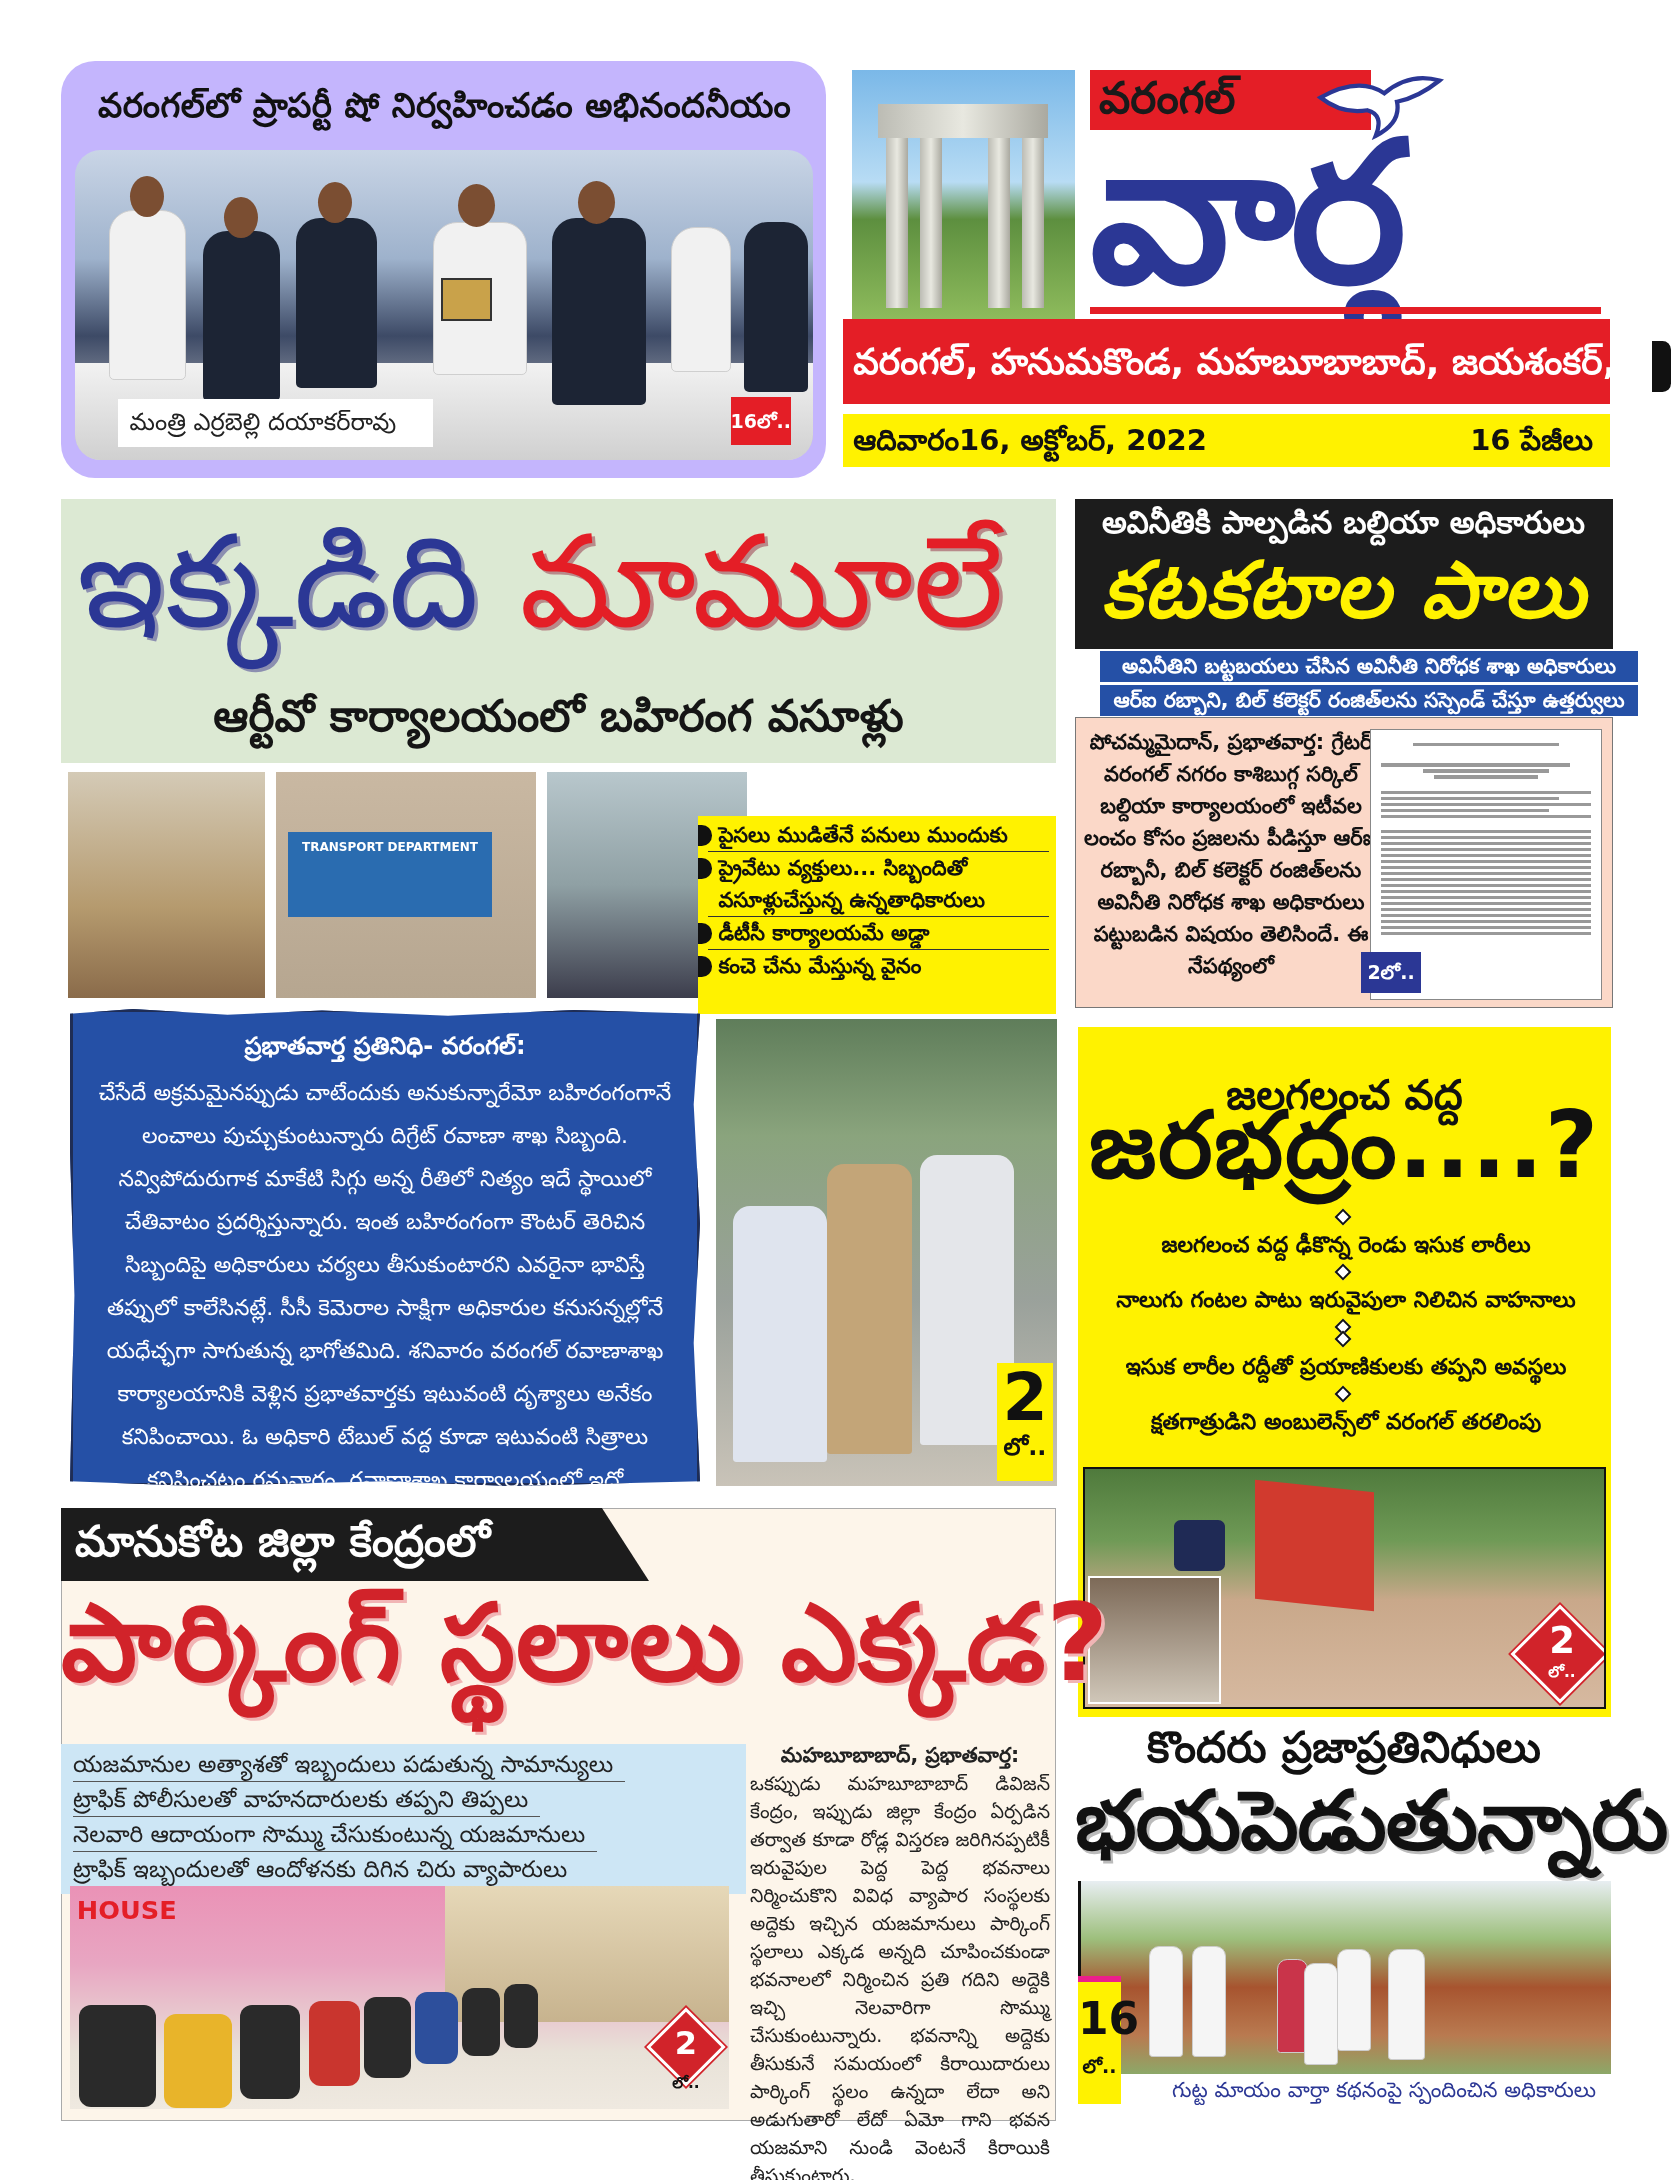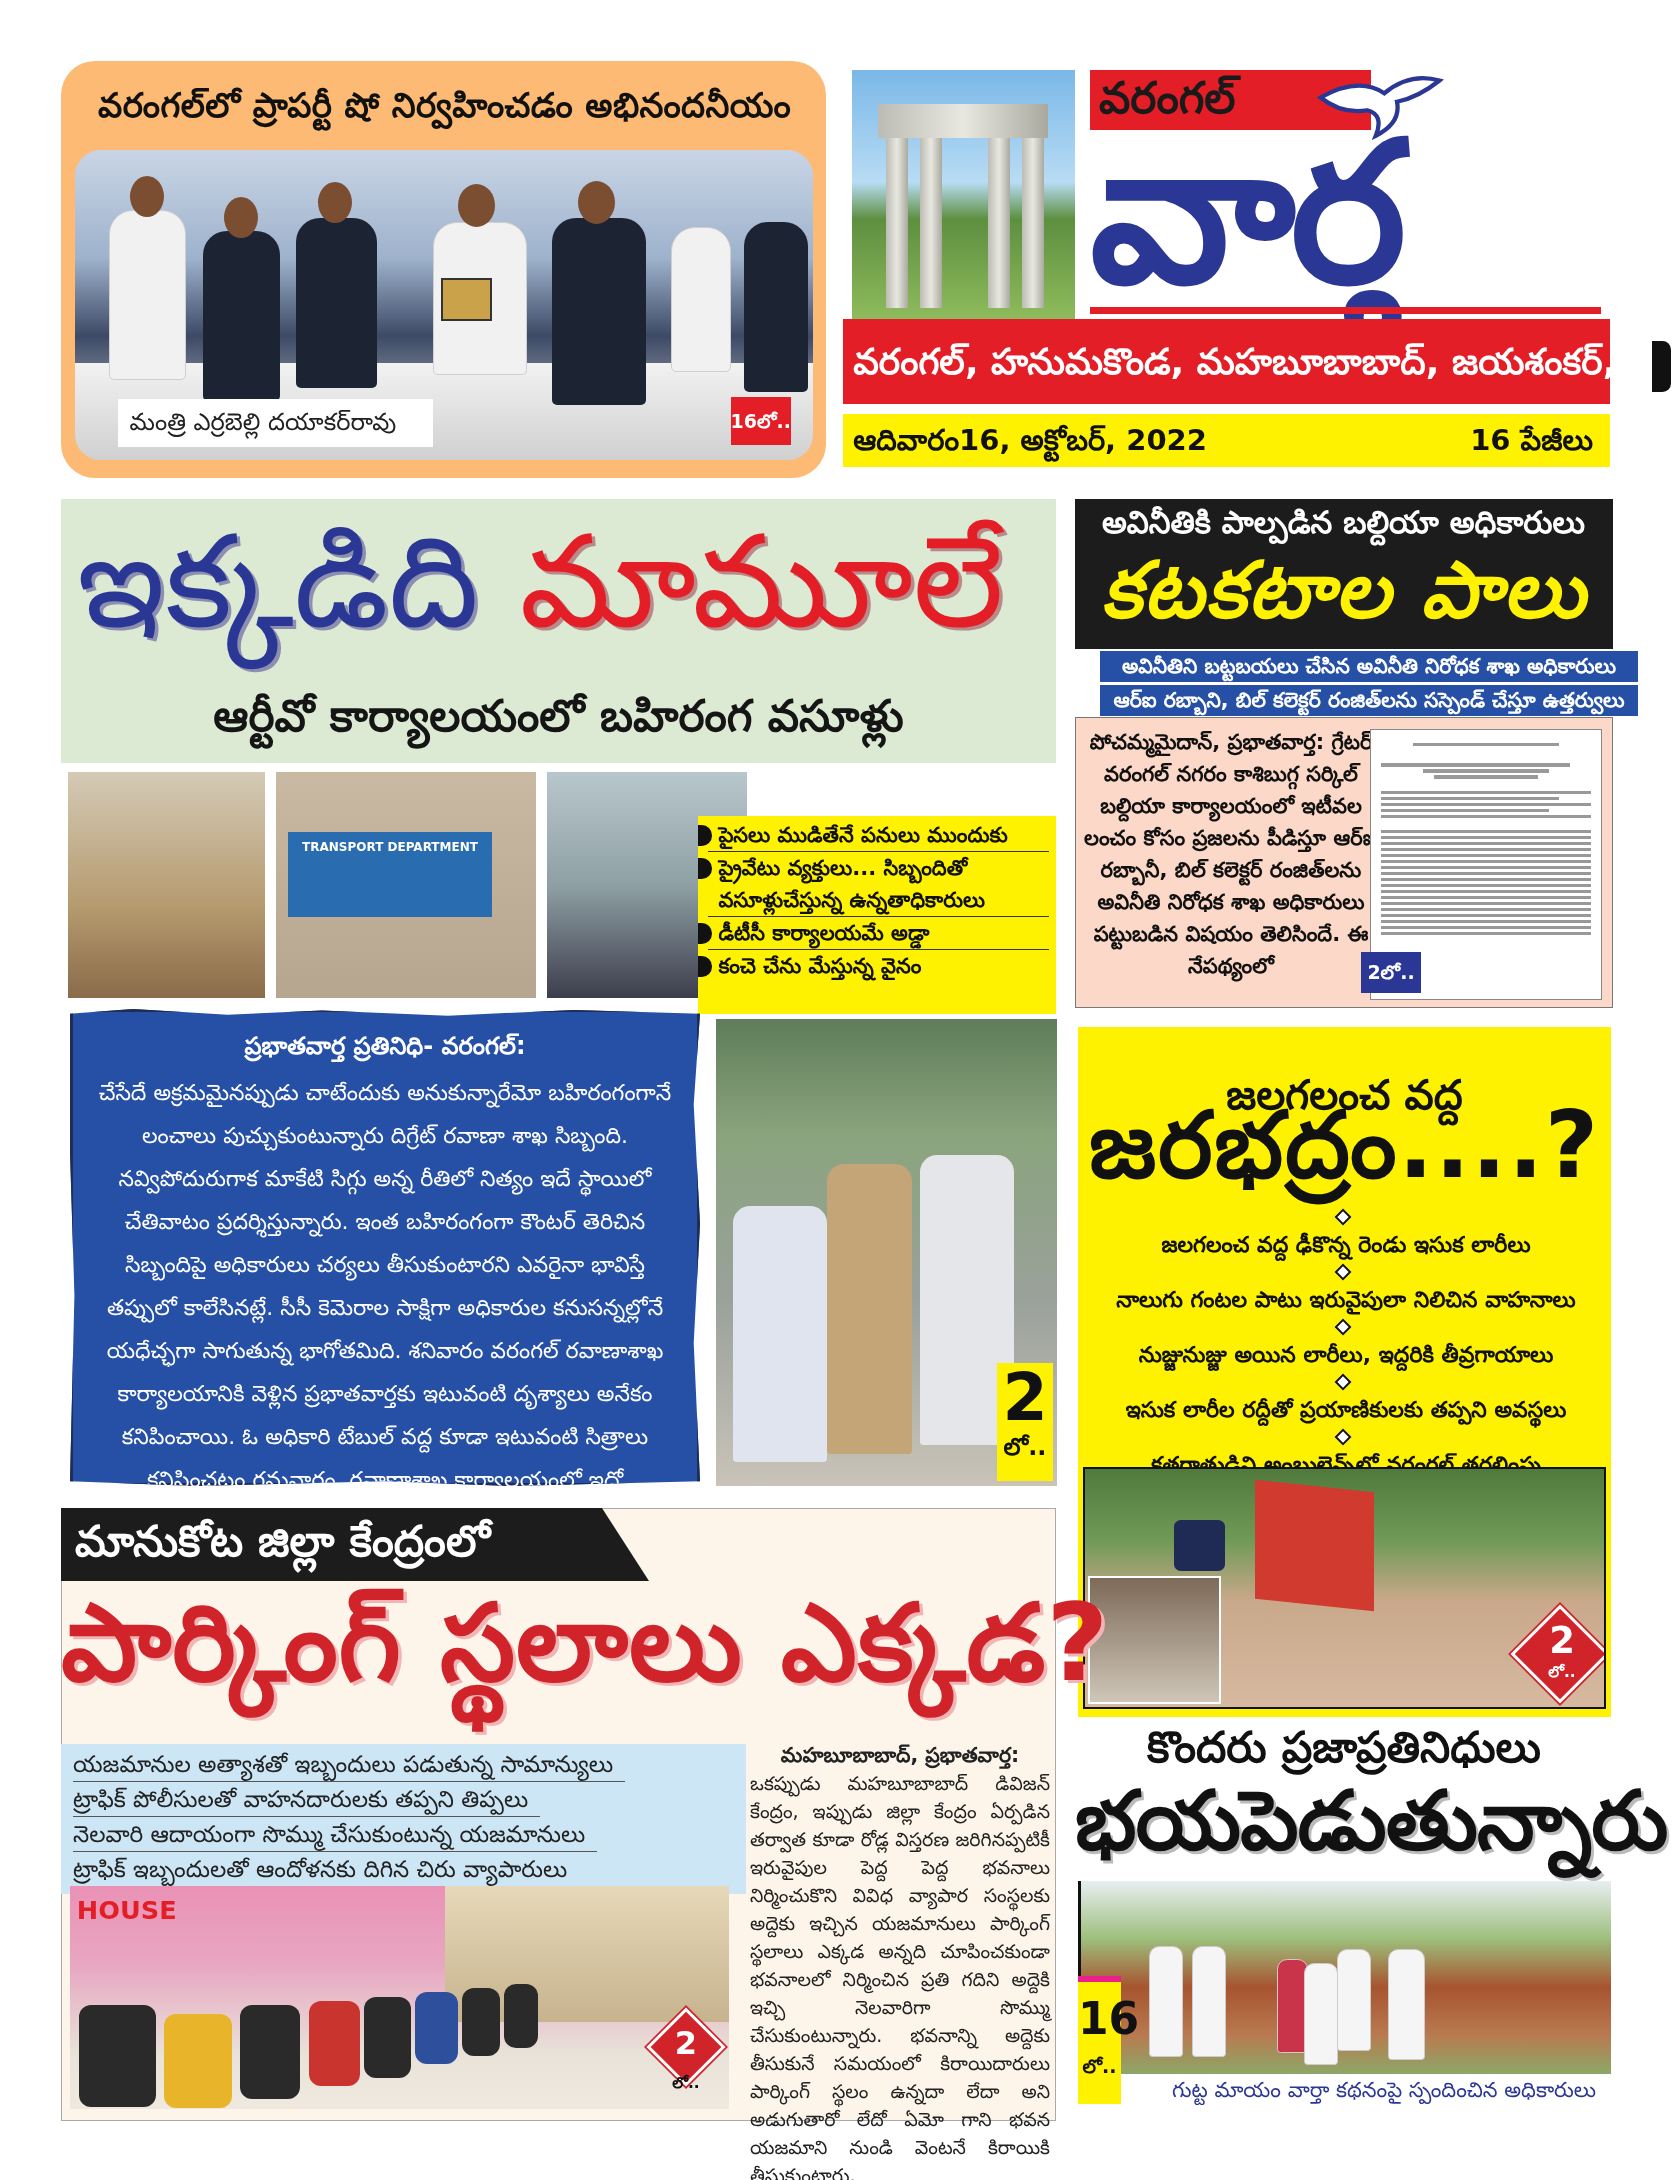--- a/index.html
+++ b/index.html
@@ -1,21 +1,21 @@
 <!DOCTYPE html>
 <html style="font-size:13.6px"><head>
 <meta charset="utf-8">
 <style>
   * { box-sizing: border-box; margin: 0; padding: 0; }
   html, body { width: 1675px; height: 2181px; background: #ffffff; overflow: hidden; }
   body { position: relative; font-family: "DejaVu Sans", sans-serif; color: #111; }
   .abs { position: absolute; }
 
   
-  .promo { left: 61px; top: 61px; width: 765px; height: 417px; background: #fdba74; border-radius: 34px; }
+  .promo { left: 61px; top: 61px; width: 765px; height: 417px; background: #c4b5fd; border-radius: 34px; }
   .promo-title { left: 25.6px; top: 24px; width: 716px; text-align: center; font-weight: bold; font-size: 34px; color: #111; letter-spacing: 0.4px; }
   .promo-photo { left: 13.6px; top: 89px; width: 738px; height: 310px; border-radius: 25.6px;
     background: linear-gradient(180deg, #c9d5e6 0%, #9eb2cc 35%, #3d4a66 60%, #dcdcdc 100%); overflow: hidden; }
   .promo-photo .stage { left: 0; top: 213px; width: 738px; height: 97px; background: linear-gradient(180deg,#f2f2f2,#d0d0d0); }
   .person { background: #1c2434; border-radius: 24px 24px 5.1px 5.1px; }
   .person.white { background: #f1f1f1; border: 0.9px solid #cfcfcf; }
   .head { background: #7b4e32; border-radius: 50%; }
   .promo-caption { left: 43px; top: 249px; width: 315px; height: 48px; background: #ffffff; font-size: 24px; padding: 8.5px 12px; color: #222; }
   .promo-badge { left: 656px; top: 247px; width: 60px; height: 48px; background: #e41e26; color: #fff; font-weight: bold; font-size: 19px; text-align: center; line-height: 48px; }
 
@@ -252,21 +252,20 @@
   <div class="acc-b">
       <span class="dia"></span>
       <span>జలగలంచ వద్ద ఢీకొన్న రెండు ఇసుక లారీలు</span>
     </div>
   <div class="acc-b">
       <span class="dia"></span>
       <span>నాలుగు గంటల పాటు ఇరువైపులా నిలిచిన వాహనాలు</span>
     </div>
   <div class="acc-b">
       <span class="dia"></span>
-      <span>నుజ్జునుజ్జు అయిన లారీలు, ఇద్దరికి తీవ్రగాయాలు</span>
     </div>
   <div class="acc-b">
       <span class="dia"></span>
       <span>ఇసుక లారీల రద్దీతో ప్రయాణికులకు తప్పని అవస్థలు</span>
     </div>
   <div class="acc-b">
       <span class="dia"></span>
       <span>క్షతగాత్రుడిని అంబులెన్స్‌లో వరంగల్ తరలింపు</span>
     </div>
 </div>

